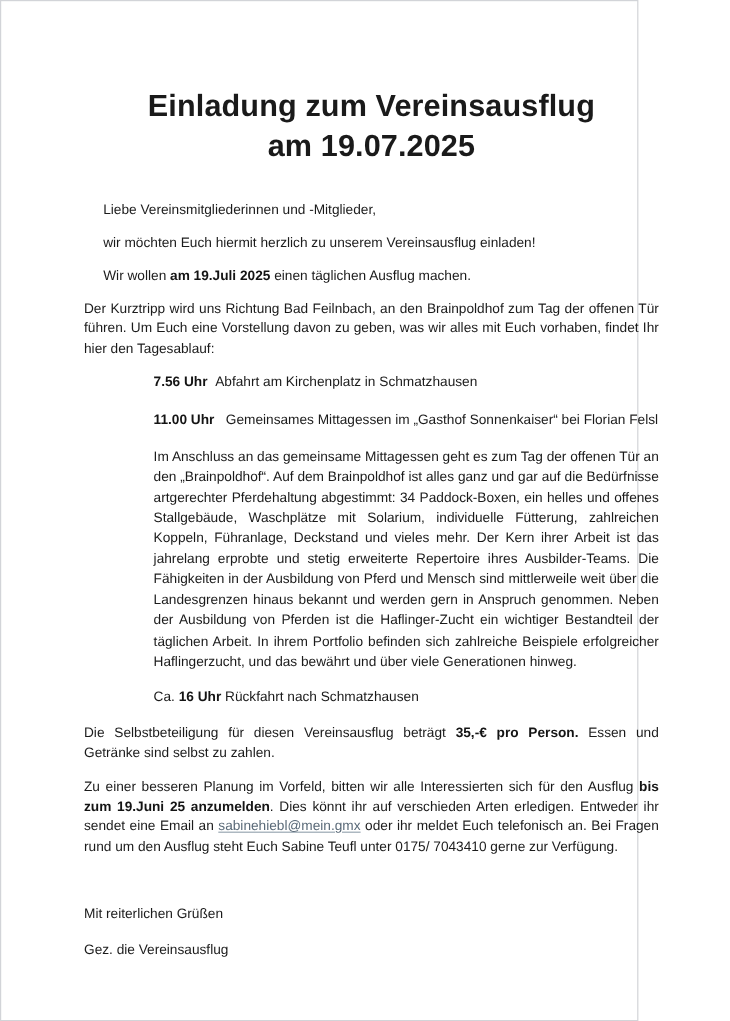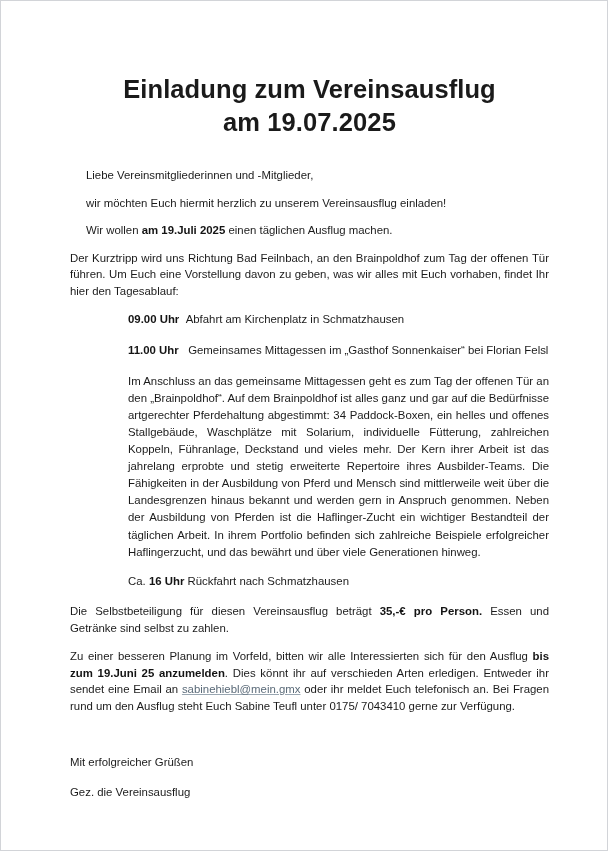--- a/index.html
+++ b/index.html
@@ -11,21 +11,21 @@
   body {
     width: 608px;
     height: 851px;
     overflow: hidden;
     font-family: "Liberation Sans", sans-serif;
   }
 
   .page {
     position: relative;
     box-sizing: border-box;
-    width: 608px;
+    width: 532px;
     height: 851px;
     background: #ffffff;
     border: 1px solid #d2d4d8;
     padding: 0;
   }
 
   .page-inner {
     box-sizing: border-box;
     position: absolute;
     left: 0; top: 0;
@@ -132,35 +132,35 @@
 
       <p class="para tight">Liebe Vereinsmitgliederinnen und -Mitglieder,</p>
 
       <p class="para tight">wir möchten Euch hiermit herzlich zu unserem Vereinsausflug einladen!</p>
 
       <p class="para tight"><span>Wir wollen </span><b>am 19.Juli 2025</b><span> einen täglichen Ausflug machen.</span></p>
 
       <p class="para justify">Der Kurztripp wird uns Richtung Bad Feilnbach, an den Brainpoldhof zum Tag der offenen Tür führen. Um Euch eine Vorstellung davon zu geben, was wir alles mit Euch vorhaben, findet Ihr hier den Tagesablauf:</p>
 
       <div class="indent-block">
-        <p class="sched"><b class="time">09.00 Uhr</b><span class="gap1">&nbsp;&nbsp;</span><span>Abfahrt am Kirchenplatz in Schmatzhausen</span></p>
+        <p class="sched"><b class="time">7.56 Uhr</b><span class="gap1">&nbsp;&nbsp;</span><span>Abfahrt am Kirchenplatz in Schmatzhausen</span></p>
         <p class="sched"><b class="time">11.00 Uhr</b><span class="gap1">&nbsp;&nbsp;&nbsp;</span><span>Gemeinsames Mittagessen im „Gasthof Sonnenkaiser“ bei Florian Felsl</span></p>
       </div>
 
       <p class="long-para">Im Anschluss an das gemeinsame Mittagessen geht es zum Tag der offenen Tür an den „Brainpoldhof“. Auf dem Brainpoldhof ist alles ganz und gar auf die Bedürfnisse artgerechter Pferdehaltung abgestimmt: 34 Paddock-Boxen, ein helles und offenes Stallgebäude, Waschplätze mit Solarium, individuelle Fütterung, zahlreichen Koppeln, Führanlage, Deckstand und vieles mehr. Der Kern ihrer Arbeit ist das jahrelang erprobte und stetig erweiterte Repertoire ihres Ausbilder-Teams. Die Fähigkeiten in der Ausbildung von Pferd und Mensch sind mittlerweile weit über die Landesgrenzen hinaus bekannt und werden gern in Anspruch genommen. Neben der Ausbildung von Pferden ist die Haflinger-Zucht ein wichtiger Bestandteil der täglichen Arbeit. In ihrem Portfolio befinden sich zahlreiche Beispiele erfolgreicher Haflingerzucht, und das bewährt und über viele Generationen hinweg.</p>
 
       <div class="indent-block">
         <p class="sched"><span>Ca. </span><b class="time">16 Uhr</b><span> Rückfahrt nach Schmatzhausen</span></p>
       </div>
 
       <p class="para justify"><span>Die Selbstbeteiligung für diesen Vereinsausflug beträgt </span><b>35,-€ pro Person.</b><span> Essen und Getränke sind selbst zu zahlen.</span></p>
 
       <p class="para justify"><span>Zu einer besseren Planung im Vorfeld, bitten wir alle Interessierten sich für den Ausflug </span><b>bis zum 19.Juni 25 anzumelden</b><span>. Dies könnt ihr auf verschieden Arten erledigen. Entweder ihr sendet eine Email an </span><a class="email-link" href="#">sabinehiebl@mein.gmx</a><span> oder ihr meldet Euch telefonisch an. Bei Fragen rund um den Ausflug steht Euch Sabine Teufl unter 0175/ 7043410 gerne zur Verfügung.</span></p>
 
       <div class="sign-block">
-        <p class="closing">Mit erfolgreicher Grüßen</p>
+        <p class="closing">Mit reiterlichen Grüßen</p>
         <p class="closing">Gez. die Vereinsausflug</p>
       </div>
 
     </div>
   </div>
 
 </div>
 
 </body></html>

